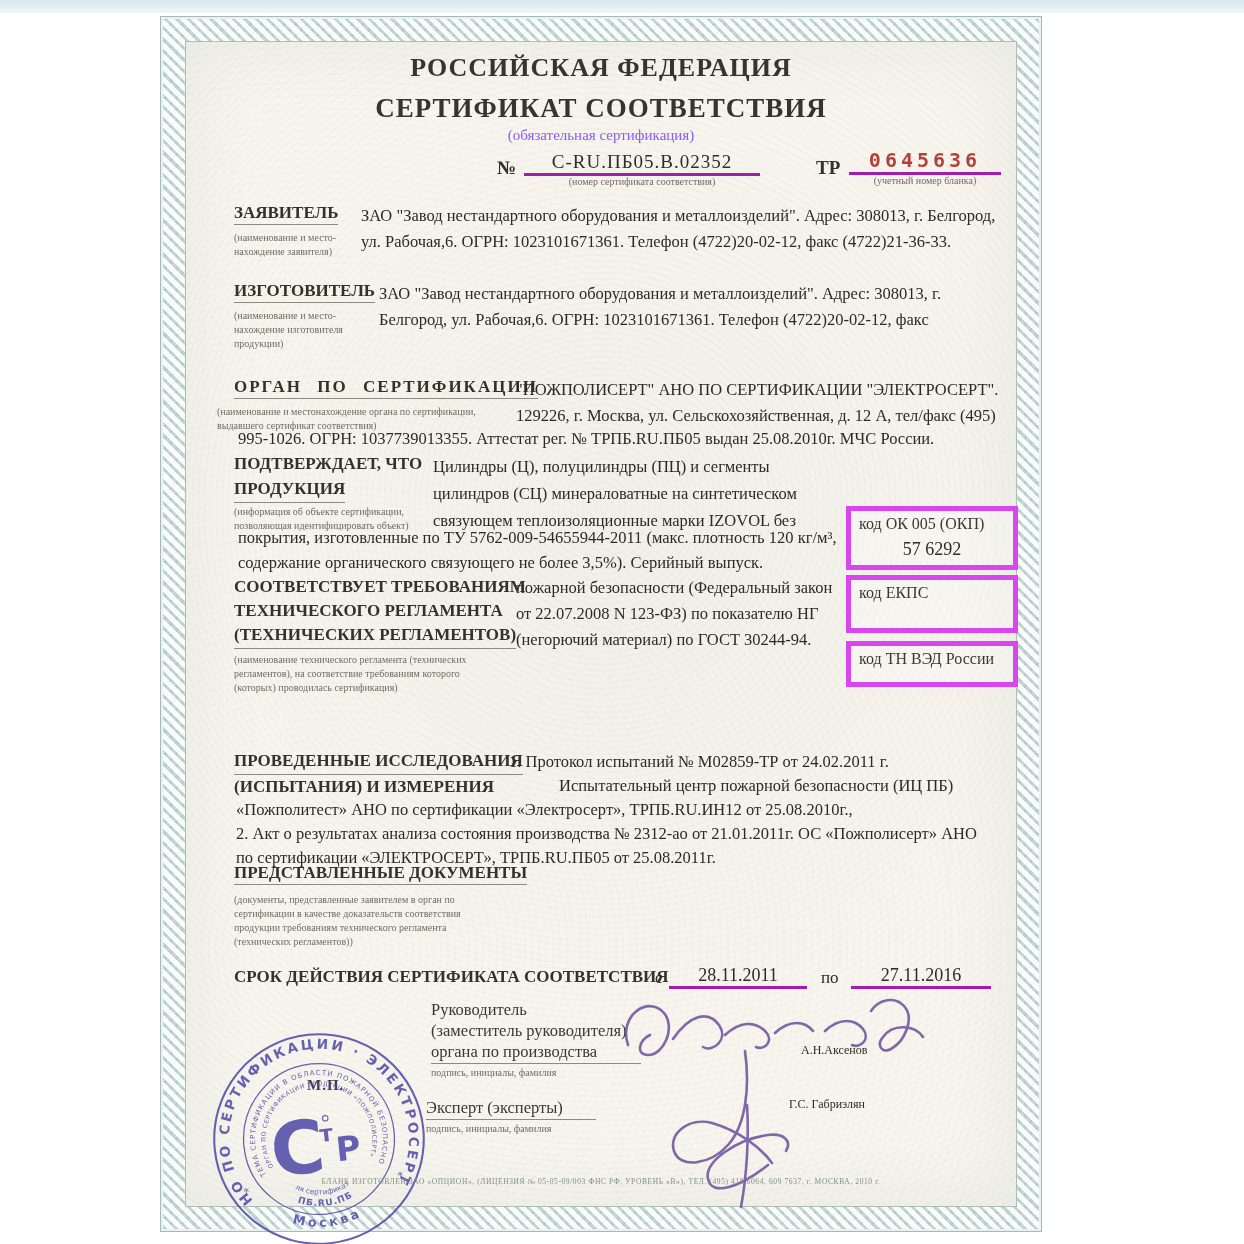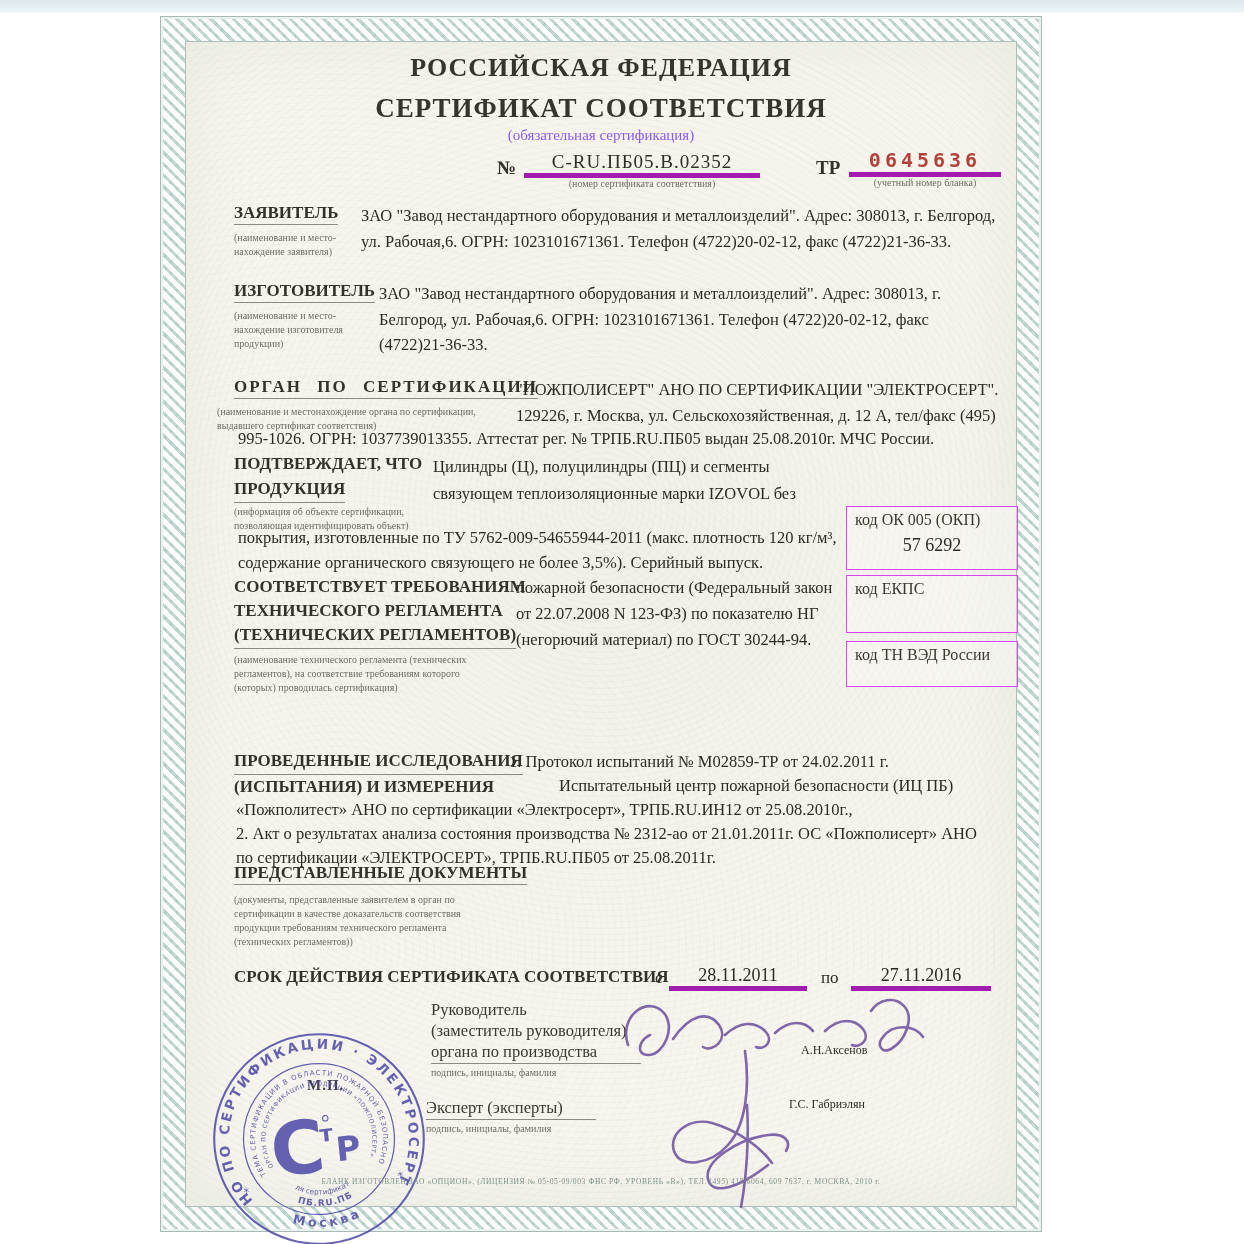--- a/index.html
+++ b/index.html
@@ -33,26 +33,26 @@
   .ctr{left:0;right:0;text-align:center;}
   .t1{font-size:26px;font-weight:bold;letter-spacing:1px;color:#37342e;}
   .t2{font-size:27px;font-weight:bold;letter-spacing:1px;color:#37342e;}
   .t3{font-size:15px;color:#8b5cf6;}
   .sec-label{font-weight:bold;font-size:17px;color:#34312b;white-space:nowrap;}
   .u{border-bottom:1px solid #8d8b80;padding-bottom:1px;display:inline-block;}
   .spread{letter-spacing:2px;word-spacing:9px;}
   .note{font-size:10px;color:#6f6d61;line-height:14px;white-space:nowrap;}
   .body-text{font-size:16.5px;line-height:25.5px;color:#2c2a24;white-space:nowrap;}
   .caption{font-size:10px;color:#6f6d61;text-align:center;}
-  .blank{border-bottom:5px solid #a21caf;text-align:center;}
+  .blank{border-bottom:3px solid #a21caf;text-align:center;}
   .numval{font-size:19px;color:#2f2d27;letter-spacing:1px;}
   .trval{font-family:"DejaVu Sans Mono", monospace;font-size:20px;font-weight:bold;
          letter-spacing:4px;color:#b2423a;}
   .nsym{font-size:19px;font-weight:bold;color:#33312b;}
-  .codebox{position:absolute;border:1px solid #d946ef;background:rgba(255,255,255,.25);
+  .codebox{position:absolute;border:5px solid #d946ef;background:rgba(255,255,255,.25);
            box-sizing:border-box;padding:4px 8px;font-size:16px;color:#3a382f;}
   .codebox .cval{text-align:center;font-size:18px;margin-top:6px;color:#2e2c26;}
   .datebig{font-size:18px;color:#2c2a24;}
   .conj{font-size:17px;color:#2c2a24;}
   .role{font-size:16.5px;line-height:21px;color:#3a382f;white-space:nowrap;}
   .name{font-size:12px;color:#2c2a24;white-space:nowrap;}
   .mp{font-size:15px;font-weight:bold;color:#3f3d52;letter-spacing:1px;}
   .sig{position:absolute;pointer-events:none;}
   .sig path{fill:none;stroke:#6a4d9e;stroke-width:2.6;stroke-linecap:round;opacity:.85;}
   .stamp{position:absolute;opacity:.85;transform:rotate(-6deg);}
@@ -96,21 +96,20 @@
 
   <div class="abs sec-label" style="left:73px;top:264px;"><span class="u">ИЗГОТОВИТЕЛЬ</span></div>
   <div class="abs note" style="left:73px;top:292px;">
     <div>(наименование  и  место-</div>
     <div>нахождение изготовителя</div>
     <div>продукции)</div>
   </div>
   <div class="abs body-text" style="left:218px;top:264px;">
     <div>ЗАО "Завод нестандартного оборудования и металлоизделий". Адрес: 308013, г.</div>
     <div>Белгород, ул. Рабочая,6. ОГРН: 1023101671361. Телефон (4722)20-02-12, факс</div>
-    <div>(4722)21-36-33.</div>
   </div>
 
   <div class="abs sec-label spread" style="left:73px;top:360px;"><span class="u">ОРГАН ПО СЕРТИФИКАЦИИ</span></div>
   <div class="abs note" style="left:56px;top:388px;">
     <div>(наименование и местонахождение органа по сертификации,</div>
     <div>выдавшего сертификат соответствия)</div>
   </div>
   <div class="abs body-text" style="left:355px;top:360px;">
     <div>"ПОЖПОЛИСЕРТ" АНО ПО СЕРТИФИКАЦИИ "ЭЛЕКТРОСЕРТ".</div>
     <div>129226, г. Москва, ул. Сельскохозяйственная, д. 12 А, тел/факс (495)</div>
@@ -120,20 +119,21 @@
   <div class="abs sec-label" style="left:73px;top:434px;line-height:25px;">
     <div>ПОДТВЕРЖДАЕТ, ЧТО</div>
     <div><span class="u">ПРОДУКЦИЯ</span></div>
   </div>
   <div class="abs note" style="left:73px;top:488px;">
     <div>(информация об объекте сертификации,</div>
     <div>позволяющая идентифицировать объект)</div>
   </div>
   <div class="abs body-text" style="left:272px;top:436px;line-height:27px;">
     <div>Цилиндры (Ц), полуцилиндры (ПЦ) и сегменты</div>
+    <div>цилиндров (СЦ) минераловатные на синтетическом</div>
     <div>связующем теплоизоляционные марки IZOVOL без</div>
   </div>
   <div class="abs body-text" style="left:77px;top:508px;">покрытия, изготовленные по ТУ 5762-009-54655944-2011 (макс. плотность 120 кг/м³,</div>
   <div class="abs body-text" style="left:77px;top:533px;">содержание органического связующего не более 3,5%). Серийный выпуск.</div>
 
   <div class="codebox" style="left:685px;top:489px;width:172px;height:64px;">
     <div>код ОК 005 (ОКП)</div>
     <div class="cval">57 6292</div>
   </div>
   <div class="codebox" style="left:685px;top:558px;width:172px;height:58px;">

